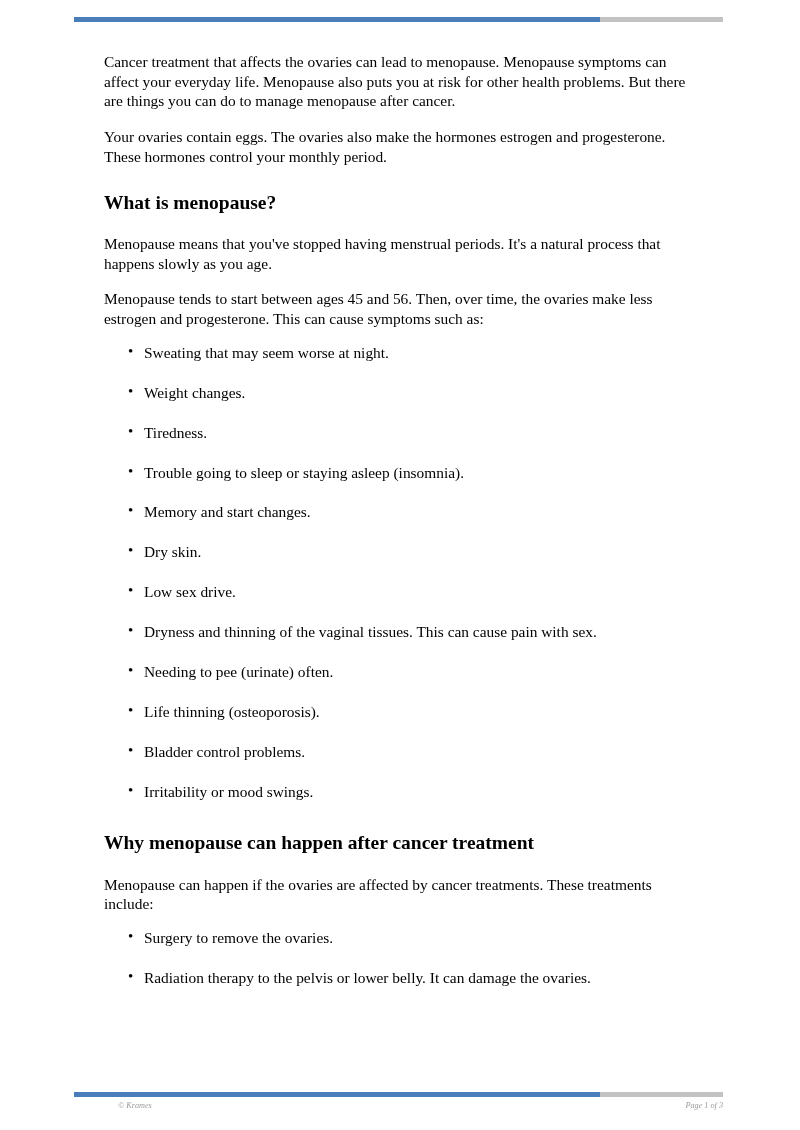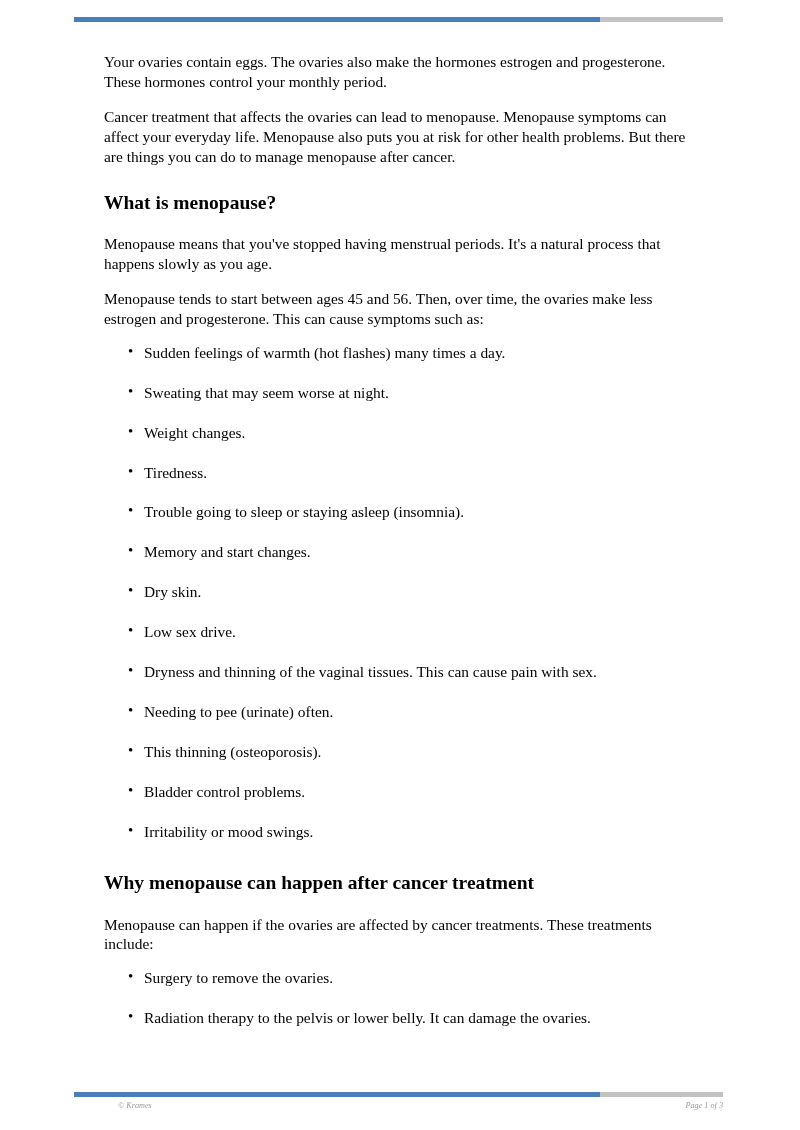--- a/index.html
+++ b/index.html
@@ -119,42 +119,41 @@
 <div class="page">
 
   <div class="rule rule-header">
     <div class="rule-seg-blue" style="background: rgb(74, 126, 187);"></div>
     <div class="rule-seg-gray" style="background: rgb(194, 194, 194);"></div>
   </div>
 
   <div class="content">
 
 
+    <p class="body-par">Cancer treatment that affects the ovaries can lead to menopause. Menopause symptoms can affect your everyday life. Menopause also puts you at risk for other health problems. But there are things you can do to manage menopause after cancer.</p>
+
     <p class="body-par">Your ovaries contain eggs. The ovaries also make the hormones estrogen and progesterone. These hormones control your monthly period.</p>
-
-    <p class="body-par">Cancer treatment that affects the ovaries can lead to menopause. Menopause symptoms can affect your everyday life. Menopause also puts you at risk for other health problems. But there are things you can do to manage menopause after cancer.</p>
 
     <h2 class="section-heading">What is menopause?</h2>
 
     <p class="body-par">Menopause means that you've stopped having menstrual periods. It's a natural process that happens slowly as you age.</p>
 
     <p class="body-par tight">Menopause tends to start between ages 45 and 56. Then, over time, the ovaries make less estrogen and progesterone. This can cause symptoms such as:</p>
 
     <ul class="bullets">
-      <li>Sudden feelings of warmth (hot flashes) many times a day.</li>
       <li>Sweating that may seem worse at night.</li>
       <li>Weight changes.</li>
       <li>Tiredness.</li>
       <li>Trouble going to sleep or staying asleep (insomnia).</li>
       <li>Memory and start changes.</li>
       <li>Dry skin.</li>
       <li>Low sex drive.</li>
       <li>Dryness and thinning of the vaginal tissues. This can cause pain with sex.</li>
       <li>Needing to pee (urinate) often.</li>
-      <li>This thinning (osteoporosis).</li>
+      <li>Life thinning (osteoporosis).</li>
       <li>Bladder control problems.</li>
       <li>Irritability or mood swings.</li>
     </ul>
 
     <h2 class="section-heading second">Why menopause can happen after cancer treatment</h2>
 
     <p class="body-par tight">Menopause can happen if the ovaries are affected by cancer treatments. These treatments include:</p>
 
     <ul class="bullets last">
       <li>Surgery to remove the ovaries.</li>

